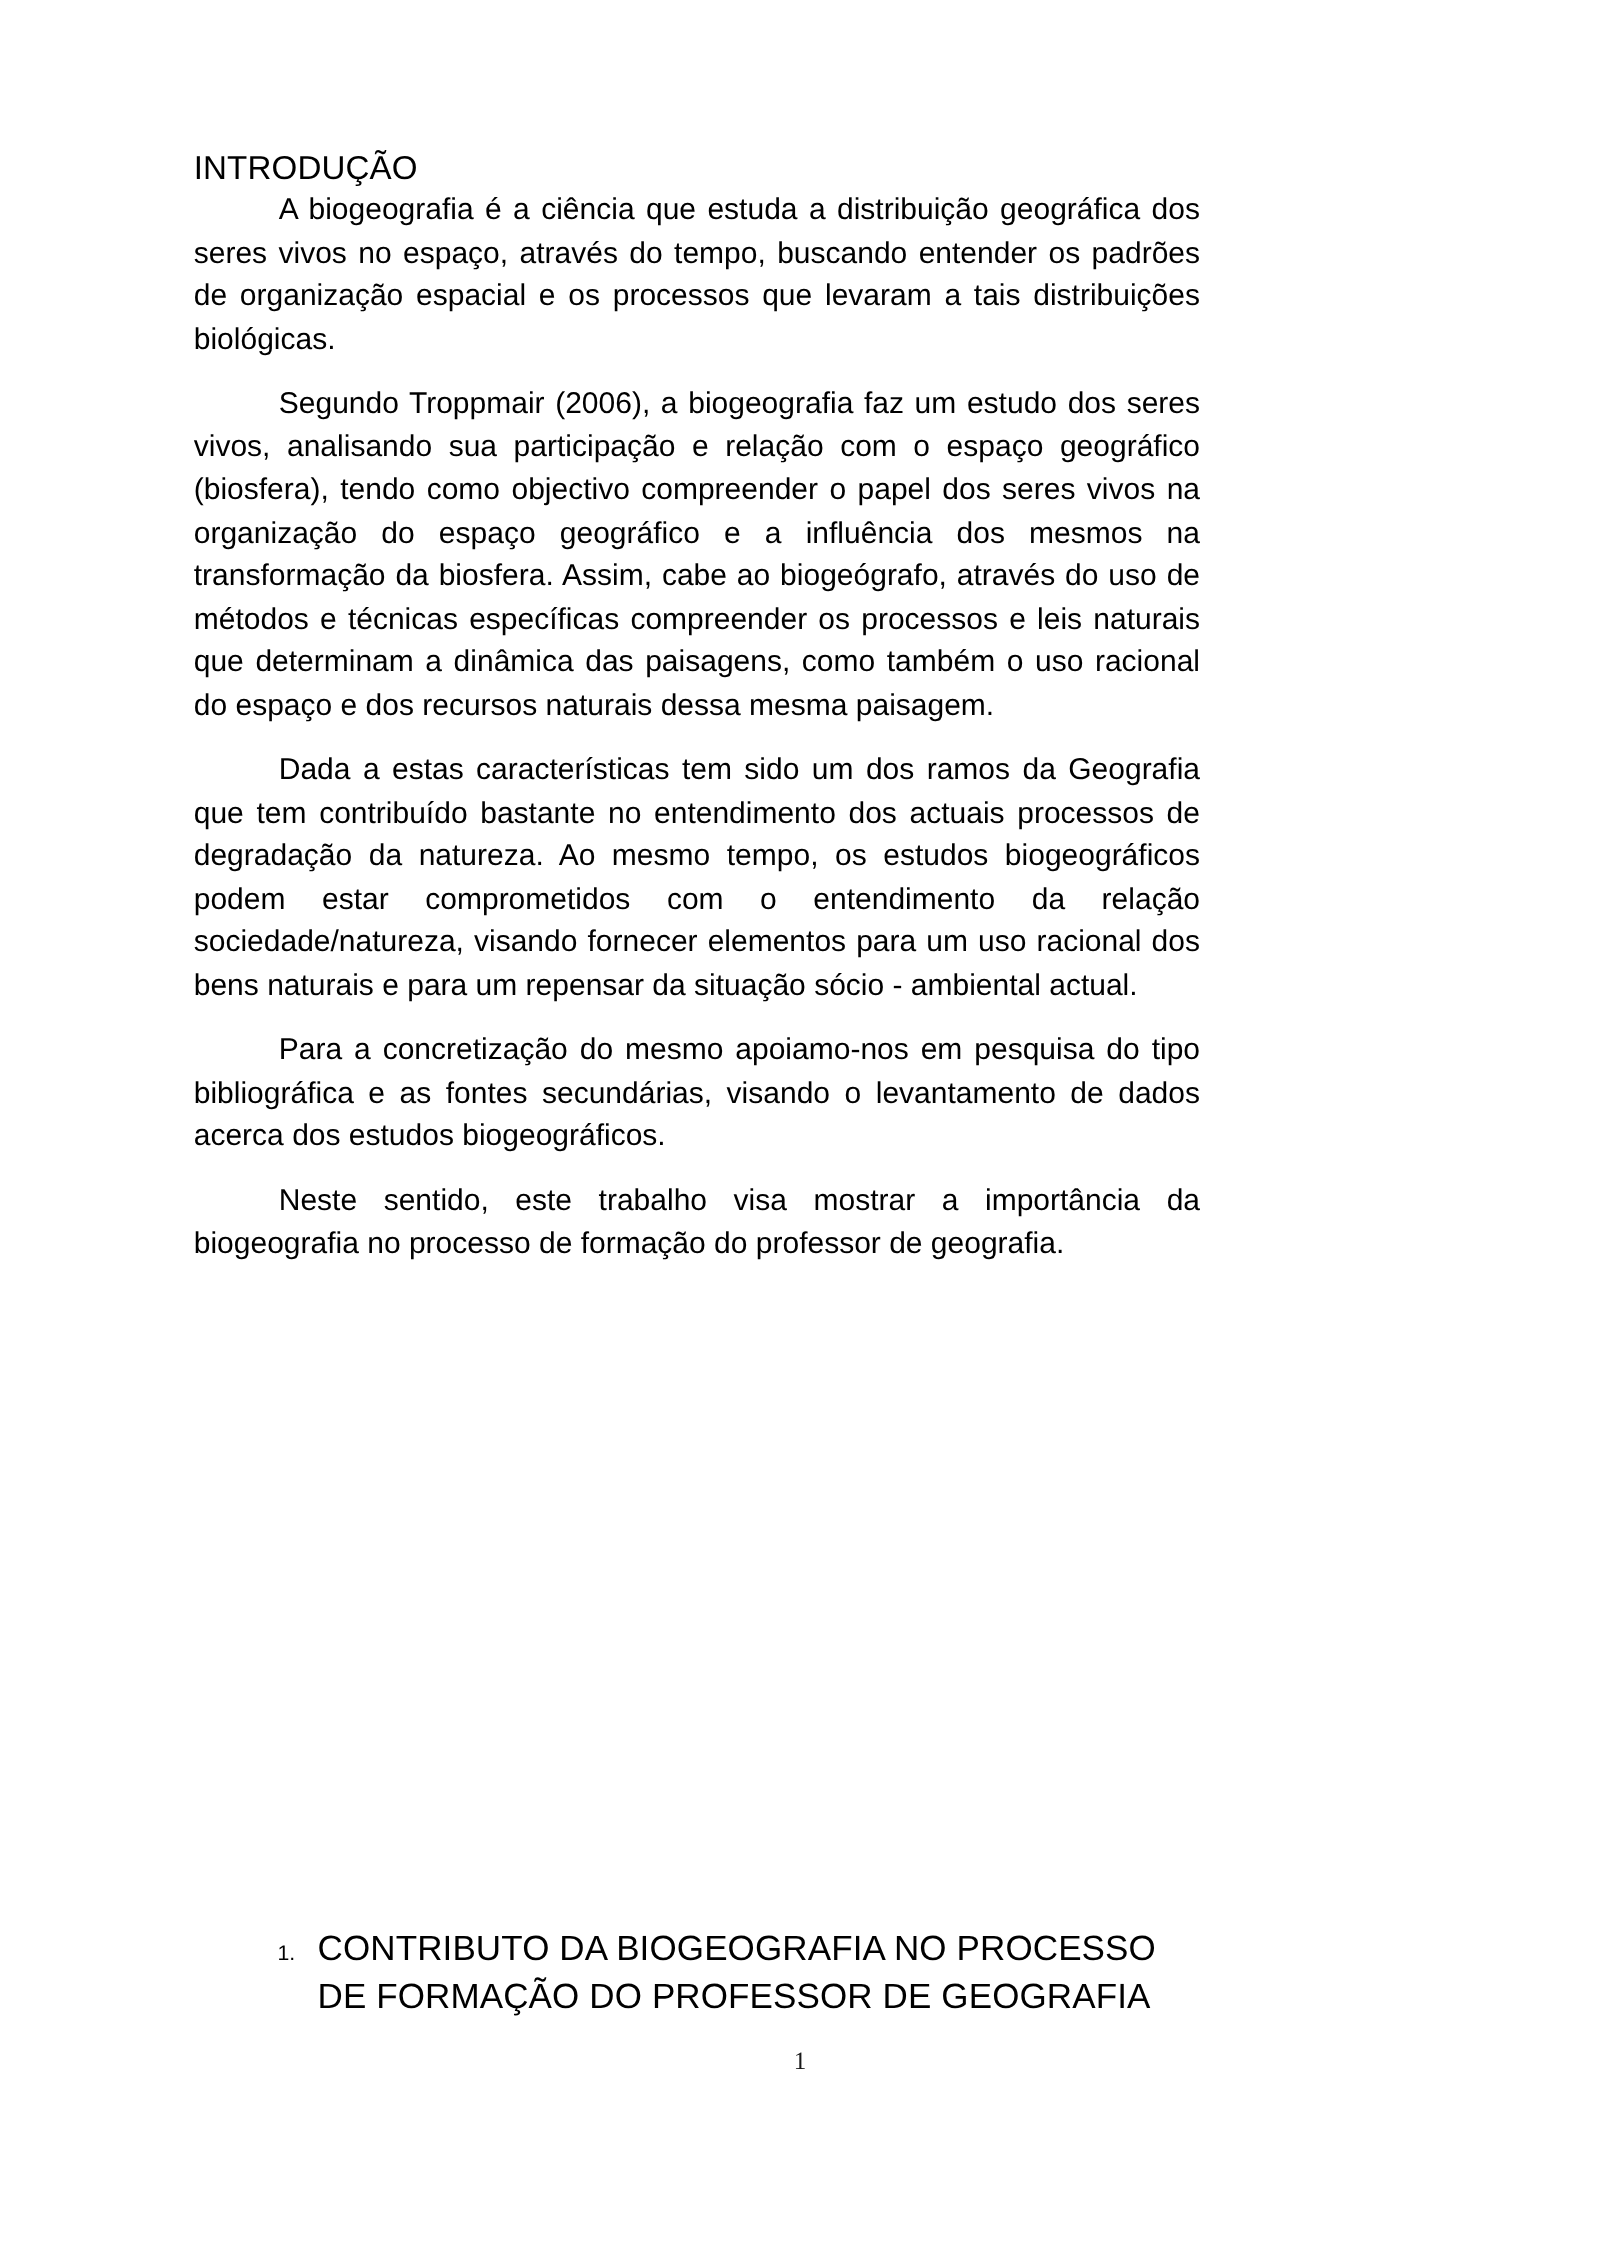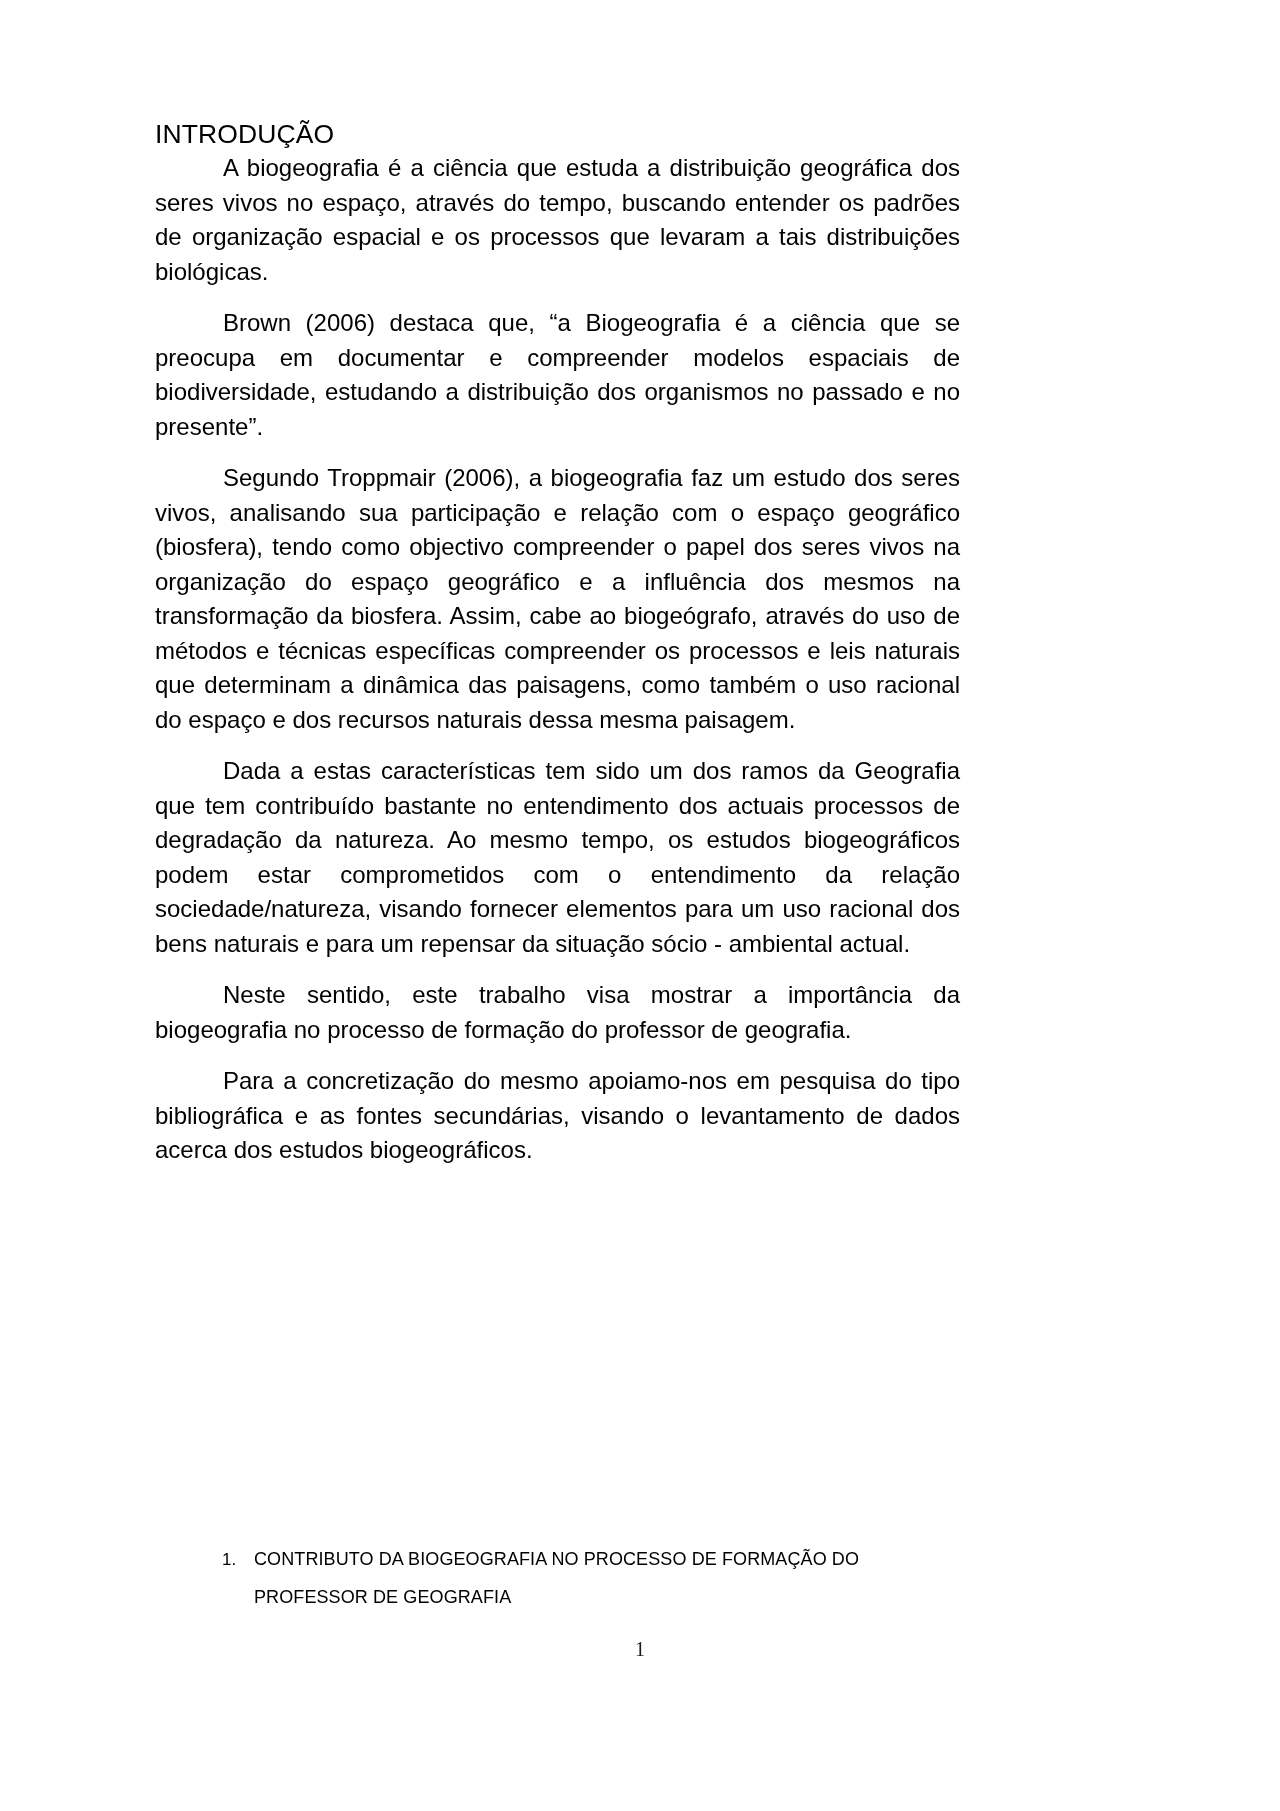--- a/index.html
+++ b/index.html
@@ -69,21 +69,21 @@
 
   .section-number {
     font-size: 17px;
     line-height: 38px;
     flex: 0 0 auto;
     width: 32px;
     text-align: left;
   }
 
   .section-title {
-    font-size: 18px;
+    font-size: 28px;
     line-height: 38px;
     font-weight: 400;
     flex: 1 1 auto;
     text-align: left;
     letter-spacing: 0.1px;
   }
 
   .page-number {
     position: absolute;
     left: 0;
@@ -99,25 +99,24 @@
 <body>
 
 <div class="page">
 
   <div class="content">
 
     <h1 class="doc-title">INTRODUÇÃO</h1>
 
     <div class="body-block">
       <p class="para">A biogeografia é a ciência que estuda a distribuição geográfica dos seres vivos no espaço, através do tempo, buscando entender os padrões de organização espacial e os processos que levaram a tais distribuições biológicas.</p>
-      <p class="para">Brown (2006) destaca que, “a Biogeografia é a ciência que se preocupa em documentar e compreender modelos espaciais de biodiversidade, estudando a distribuição dos organismos no passado e no presente”.</p>
       <p class="para">Segundo Troppmair (2006), a biogeografia faz um estudo dos seres vivos, analisando sua participação e relação com o espaço geográfico (biosfera), tendo como objectivo compreender o papel dos seres vivos na organização do espaço geográfico e a influência dos mesmos na transformação da biosfera. Assim, cabe ao biogeógrafo, através do uso de métodos e técnicas específicas compreender os processos e leis naturais que determinam a dinâmica das paisagens, como também o uso racional do espaço e dos recursos naturais dessa mesma paisagem.</p>
       <p class="para">Dada a estas características tem sido um dos ramos da Geografia que tem contribuído bastante no entendimento dos actuais processos de degradação da natureza. Ao mesmo tempo, os estudos biogeográficos podem estar comprometidos com o entendimento da relação sociedade/natureza, visando fornecer elementos para um uso racional dos bens naturais e para um repensar da situação sócio - ambiental actual.</p>
+      <p class="para">Para a concretização do mesmo apoiamo-nos em pesquisa do tipo bibliográfica e as fontes secundárias, visando o levantamento de dados acerca dos estudos biogeográficos.</p>
       <p class="para">Neste sentido, este trabalho visa mostrar a importância da biogeografia no processo de formação do professor de geografia.</p>
-      <p class="para">Para a concretização do mesmo apoiamo-nos em pesquisa do tipo bibliográfica e as fontes secundárias, visando o levantamento de dados acerca dos estudos biogeográficos.</p>
     </div>
 
   </div>
 
   <div class="section-heading">
     <span class="section-number">1.</span>
     <span class="section-title">CONTRIBUTO DA BIOGEOGRAFIA NO PROCESSO DE FORMAÇÃO DO PROFESSOR DE GEOGRAFIA</span>
   </div>
 
   <div class="page-number">1</div>

